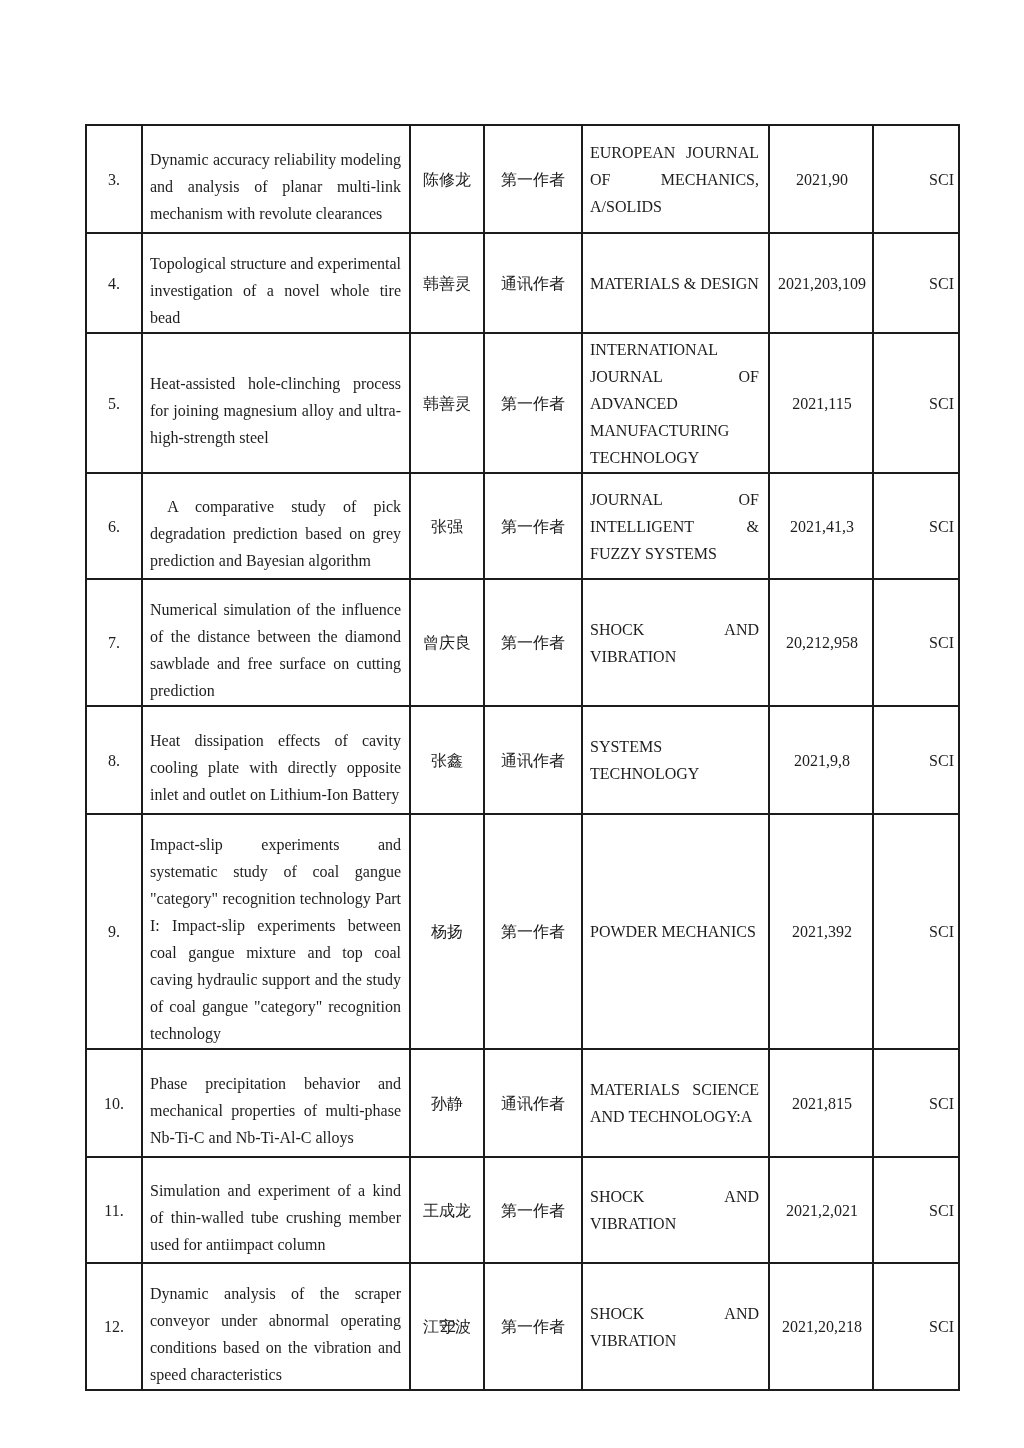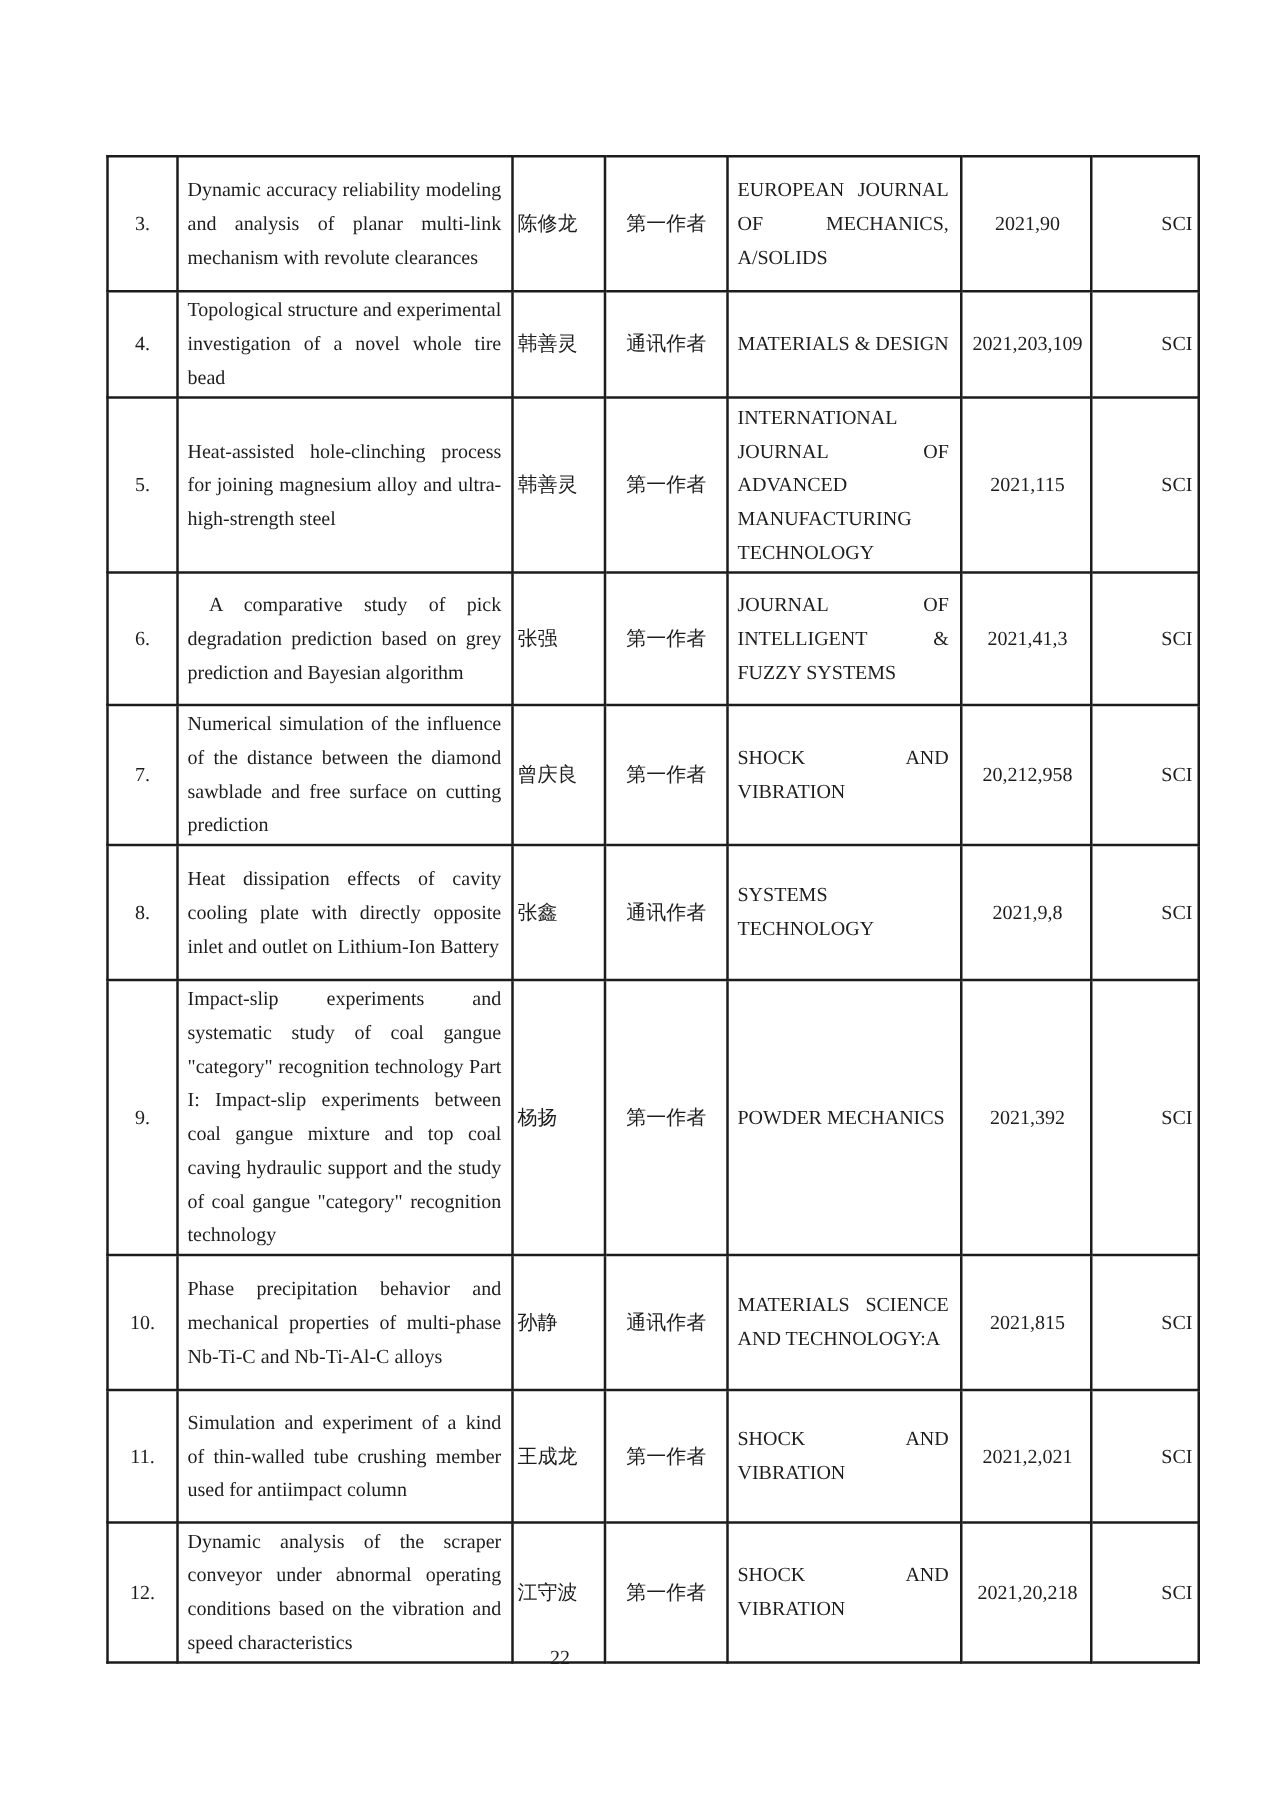--- a/index.html
+++ b/index.html
@@ -30,24 +30,24 @@
     font-size: 16px;
     line-height: 27px;
     overflow: hidden;
   }
   td.c-num {
     text-align: center;
     padding: 0 2px;
   }
   td.c-title {
     text-align: justify;
-    padding: 1px 8px 1px 7px;
+    padding: 16px 8px 1px 7px;
   }
   td.c-author {
-    text-align: left;
+    text-align: center;
     padding: 0 3px;
   }
   td.c-role {
     text-align: center;
     padding: 0 3px;
   }
   td.c-journal {
     text-align: justify;
     padding: 1px 9px 1px 7px;
   }

